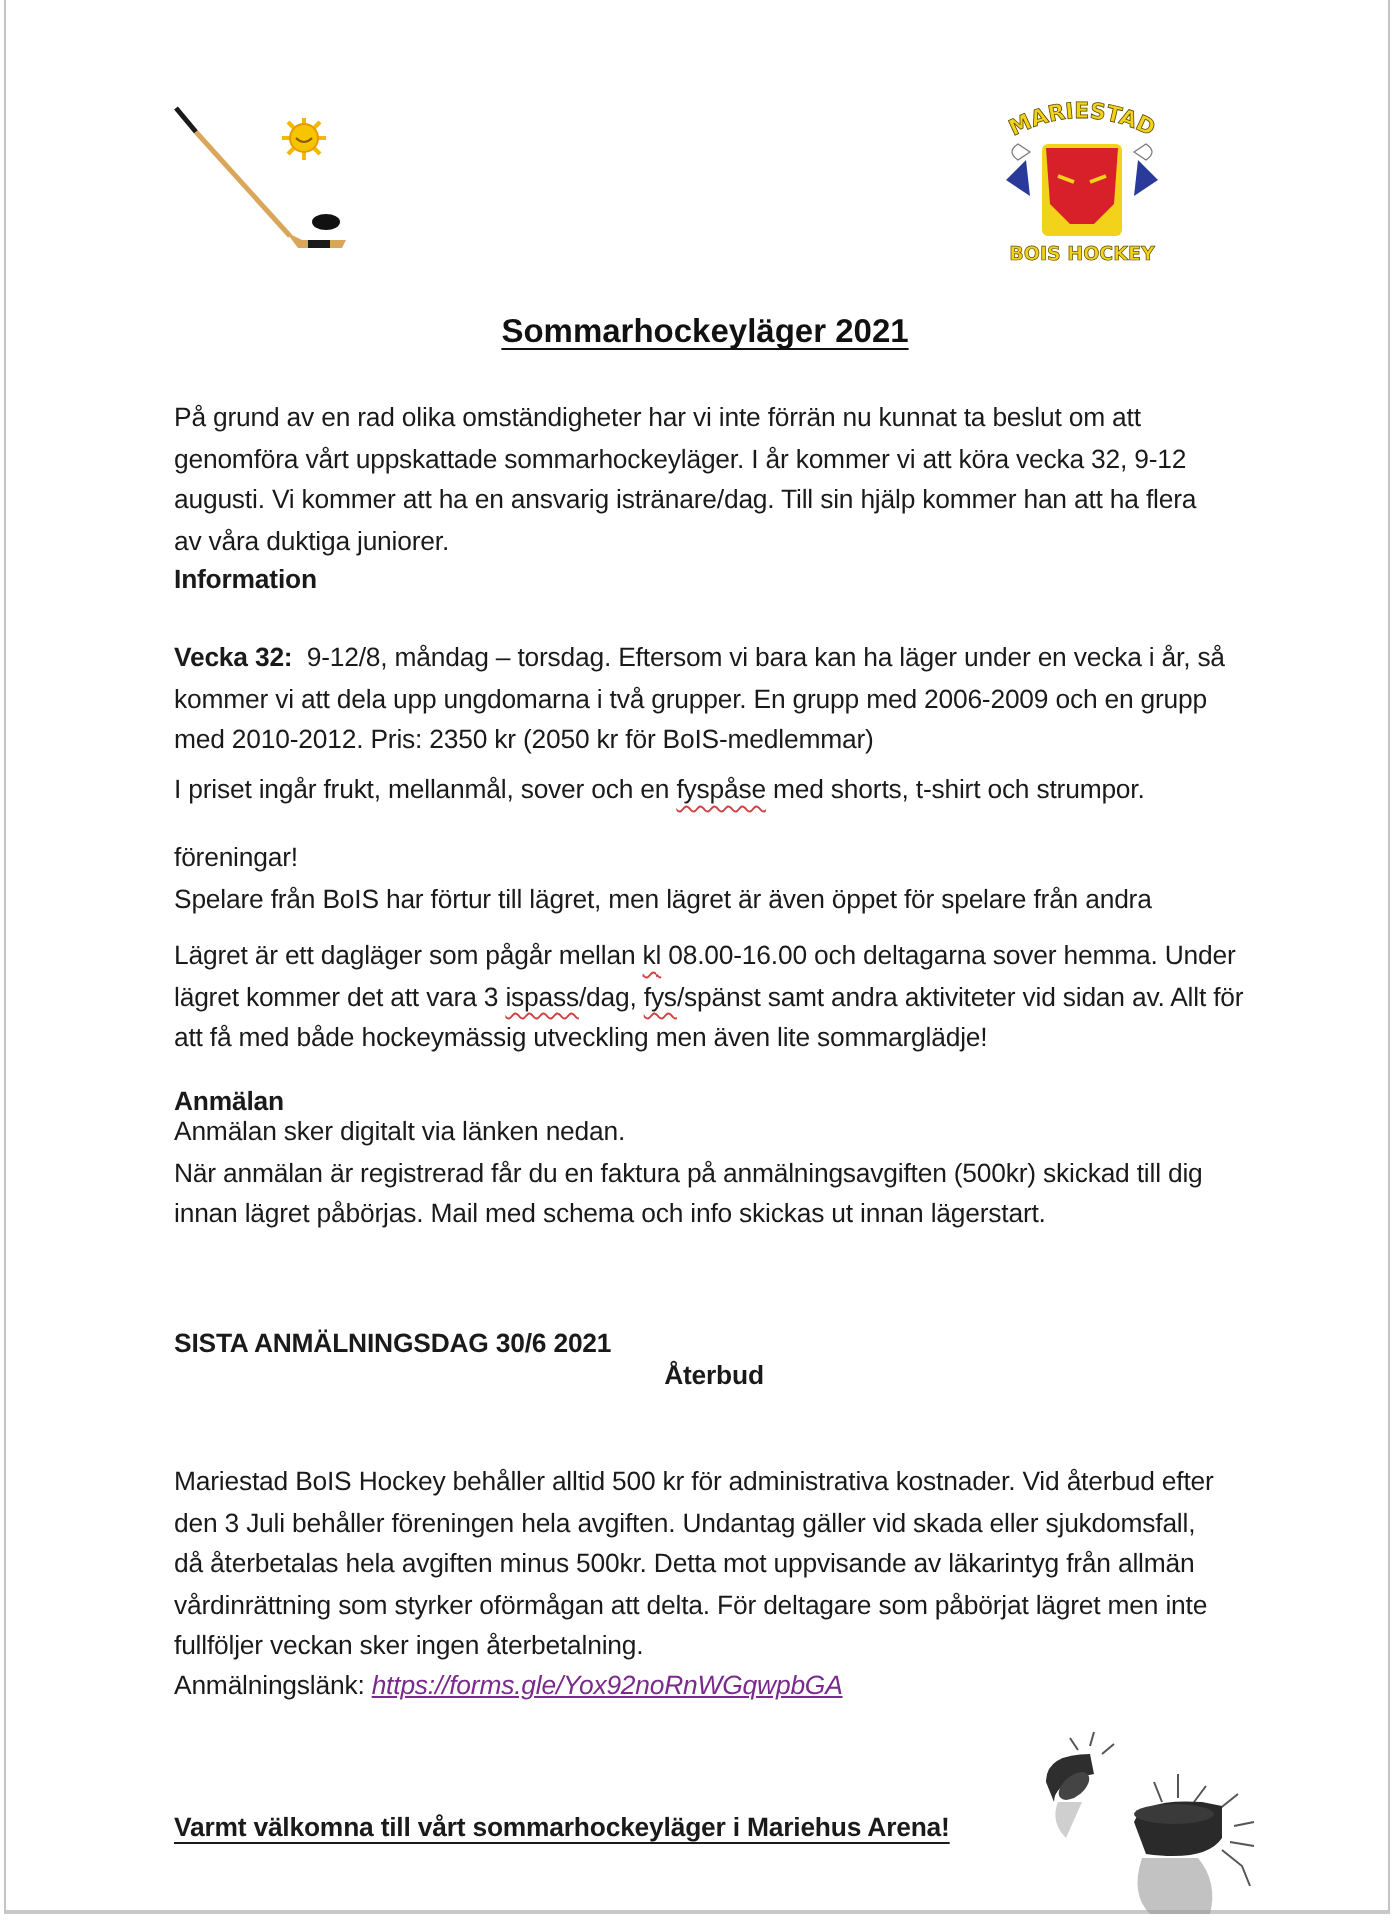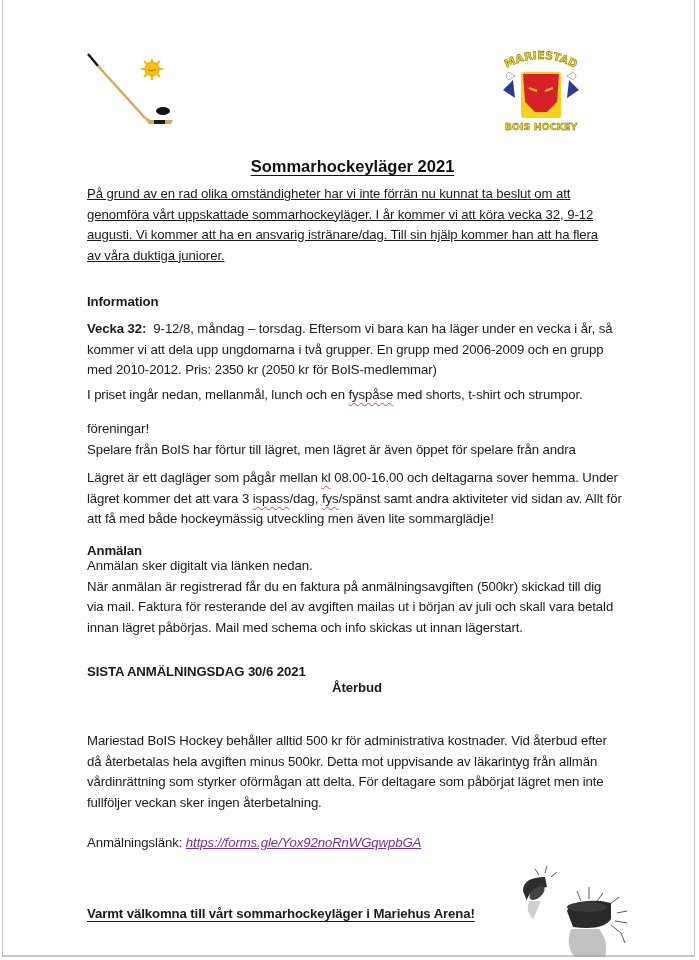--- a/index.html
+++ b/index.html
@@ -51,62 +51,62 @@
     <path d="M8 40 L18 30 L20 48 Z M84 40 L74 30 L72 48 Z" fill="#2a3a9a"></path>
     <path d="M14 30 q-6 -4 0 -8 l6 4 Z M78 30 q6 -4 0 -8 l-6 4 Z" fill="#ffffff" stroke="#777" stroke-width="0.6"></path>
     <rect x="26" y="22" width="40" height="46" fill="#f3d21a" rx="3"></rect>
     <path d="M28 24 L64 24 L62 52 L52 62 L40 62 L30 52 Z" fill="#d8202a"></path>
     <path d="M34 38 l8 3 M58 38 l-8 3" stroke="#f3d21a" stroke-width="2"></path>
     <text x="46" y="80" text-anchor="middle" font-family="DejaVu Sans, sans-serif" font-weight="bold" font-size="9.5" fill="#f3d21a" stroke="#5a4a00" stroke-width="0.35">BOIS HOCKEY</text>
   </svg>
 
   <div class="title"><span>Sommarhockeyläger 2021</span></div>
 
-  <div class="txt" style="top:184px;text-decoration:underline;">
+  <div class="txt" style="top:199px;">
     <span class="line">På grund av en rad olika omständigheter har vi inte förrän nu kunnat ta beslut om att</span>
     <span class="line">genomföra vårt uppskattade sommarhockeyläger. I år kommer vi att köra vecka 32,  9-12</span>
     <span class="line">augusti. Vi kommer att ha en ansvarig istränare/dag. Till sin hjälp kommer han att ha flera</span>
     <span class="line">av våra duktiga juniorer.</span>
   </div>
 
-  <div class="txt h" style="top:292px;">Information</div>
+  <div class="txt h" style="top:280px;">Information</div>
 
   <div class="txt" style="top:319px;">
     <span class="line"><b>Vecka 32:</b><span style="white-space:pre">  9-12/8, måndag – torsdag. Eftersom vi bara kan ha läger under en vecka i år, så</span></span>
     <span class="line">kommer vi att dela upp ungdomarna i två grupper. En grupp med 2006-2009 och en grupp</span>
     <span class="line">med 2010-2012. Pris: 2350 kr (2050 kr för BoIS-medlemmar)</span>
   </div>
 
   <div class="txt" style="top:385px;">
-    <span class="line"><span style="white-space:pre">I priset ingår nedan, mellanmål, lunch och en </span><span class="squiggle">fyspåse</span><span style="white-space:pre"> med shorts, t-shirt och strumpor.</span></span>
+    <span class="line"><span style="white-space:pre">I priset ingår frukt, mellanmål, sover och en </span><span class="squiggle">fyspåse</span><span style="white-space:pre"> med shorts, t-shirt och strumpor.</span></span>
   </div>
 
   <div class="txt" style="top:419px;">
     <span class="line">föreningar!</span>
     <span class="line">Spelare från BoIS har förtur till lägret, men lägret är även öppet för spelare från andra</span>
   </div>
 
   <div class="txt" style="top:468px;">
     <span class="line"><span style="white-space:pre">Lägret är ett dagläger som pågår mellan </span><span class="squiggle">kl</span><span style="white-space:pre"> 08.00-16.00 och deltagarna sover hemma. Under</span></span>
     <span class="line"><span style="white-space:pre">lägret kommer det att vara 3 </span><span class="squiggle">ispass</span><span style="white-space:pre">/dag, </span><span class="squiggle">fys</span><span style="white-space:pre">/spänst samt andra aktiviteter vid sidan av. Allt för</span></span>
     <span class="line">att få med både hockeymässig utveckling men även lite sommarglädje!</span>
   </div>
 
   <div class="txt h" style="top:541px;">Anmälan</div>
   <div class="txt" style="top:556px;">
     <span class="line">Anmälan sker digitalt via länken nedan.</span>
     <span class="line">När anmälan är registrerad får du en faktura på anmälningsavgiften (500kr) skickad till dig</span>
-    <span class="line">via mail. Faktura för resterande del av avgiften mailas ut i början av juli och skall vara betald</span>
     <span class="line">innan lägret påbörjas. Mail med schema och info skickas ut innan lägerstart.</span>
   </div>
   <div class="txt h" style="top:662px;">SISTA ANMÄLNINGSDAG 30/6 2021</div>
 
   <div class="txt h" style="top:678px;text-align:center;">Återbud</div>
   <div class="txt" style="top:731px;">
     <span class="line">Mariestad BoIS Hockey behåller alltid 500 kr för administrativa kostnader. Vid återbud efter</span>
+    <span class="line">den 3 Juli behåller föreningen hela avgiften. Undantag gäller vid skada eller sjukdomsfall,</span>
     <span class="line">då återbetalas hela avgiften minus 500kr. Detta mot uppvisande av läkarintyg från allmän</span>
     <span class="line">vårdinrättning som styrker oförmågan att delta. För deltagare som påbörjat lägret men inte</span>
     <span class="line">fullföljer veckan sker ingen återbetalning.</span>
   </div>
 
   <div class="txt" style="top:833px;">
     <span style="white-space:pre">Anmälningslänk: </span><a class="link" href="#">https://forms.gle/Yox92noRnWGqwpbGA</a>
   </div>
 
   <div class="txt closing" style="top:880px;margin-top:24px;">Varmt välkomna till vårt sommarhockeyläger i Mariehus Arena!</div>

